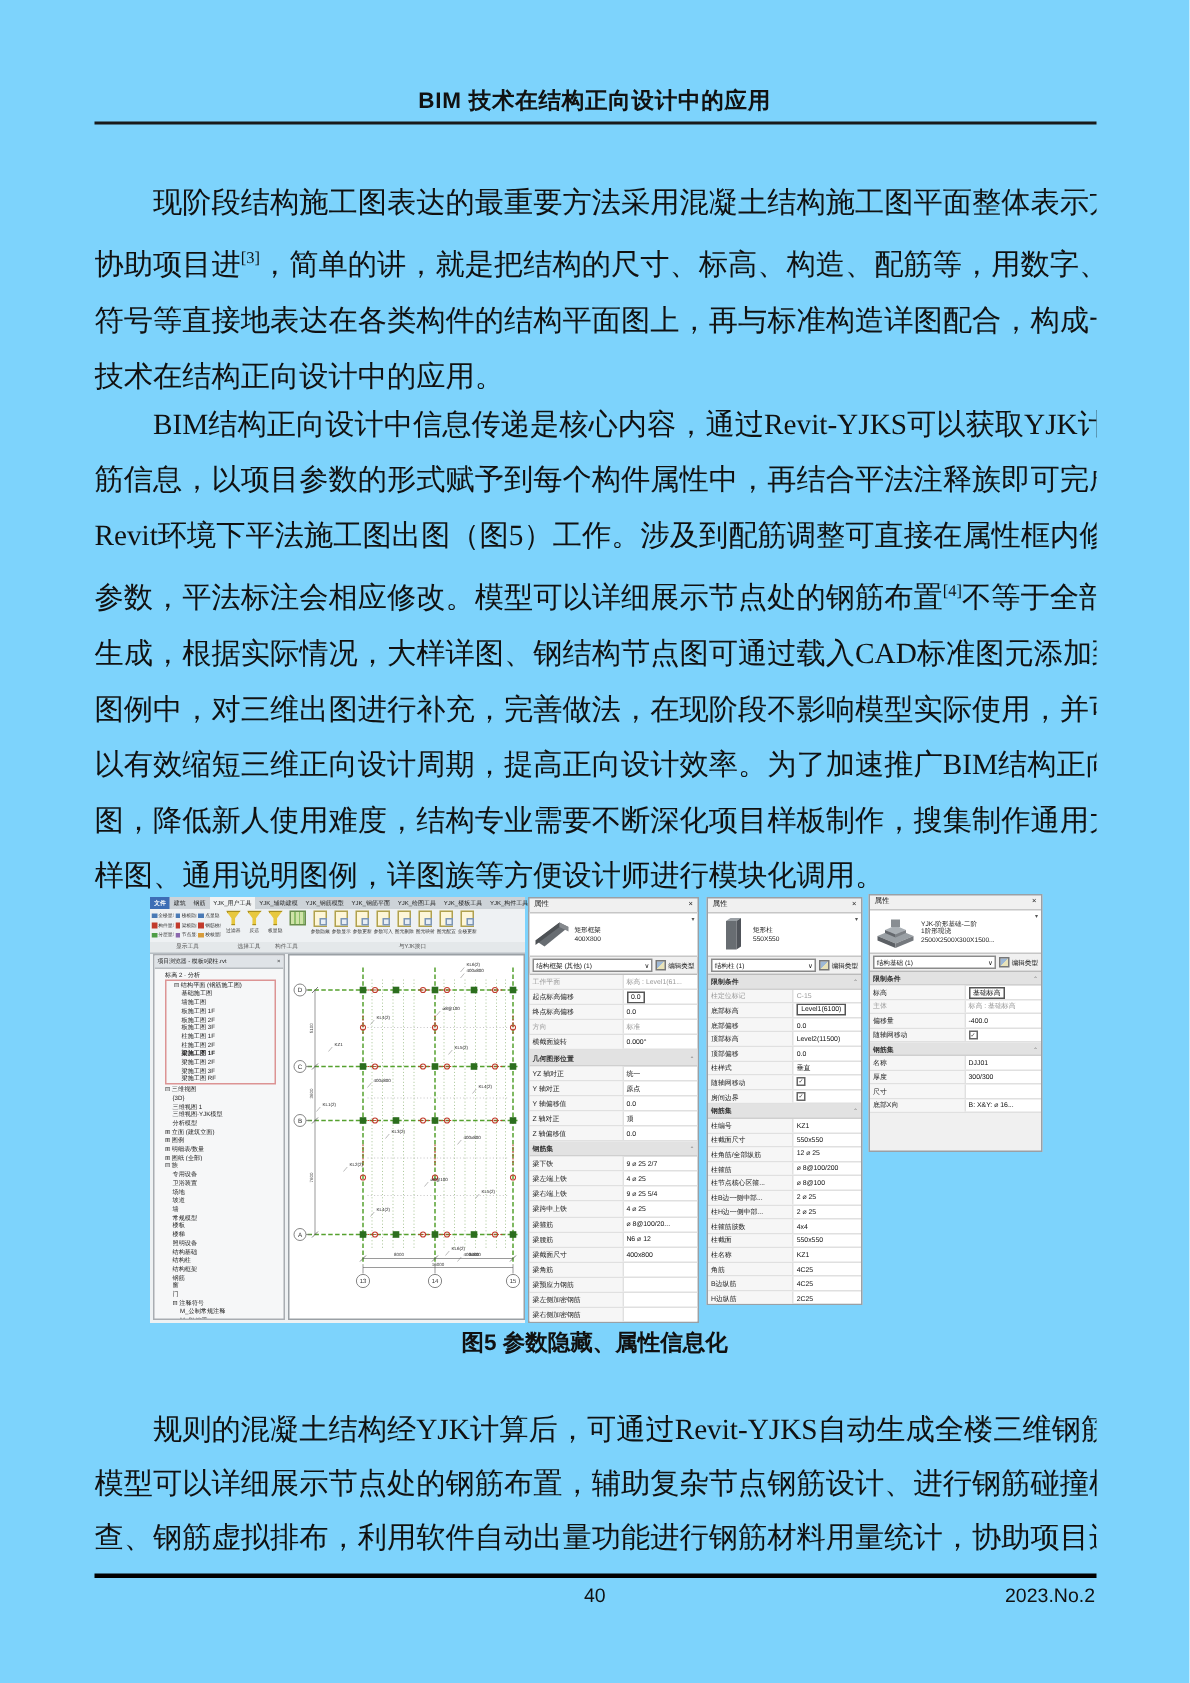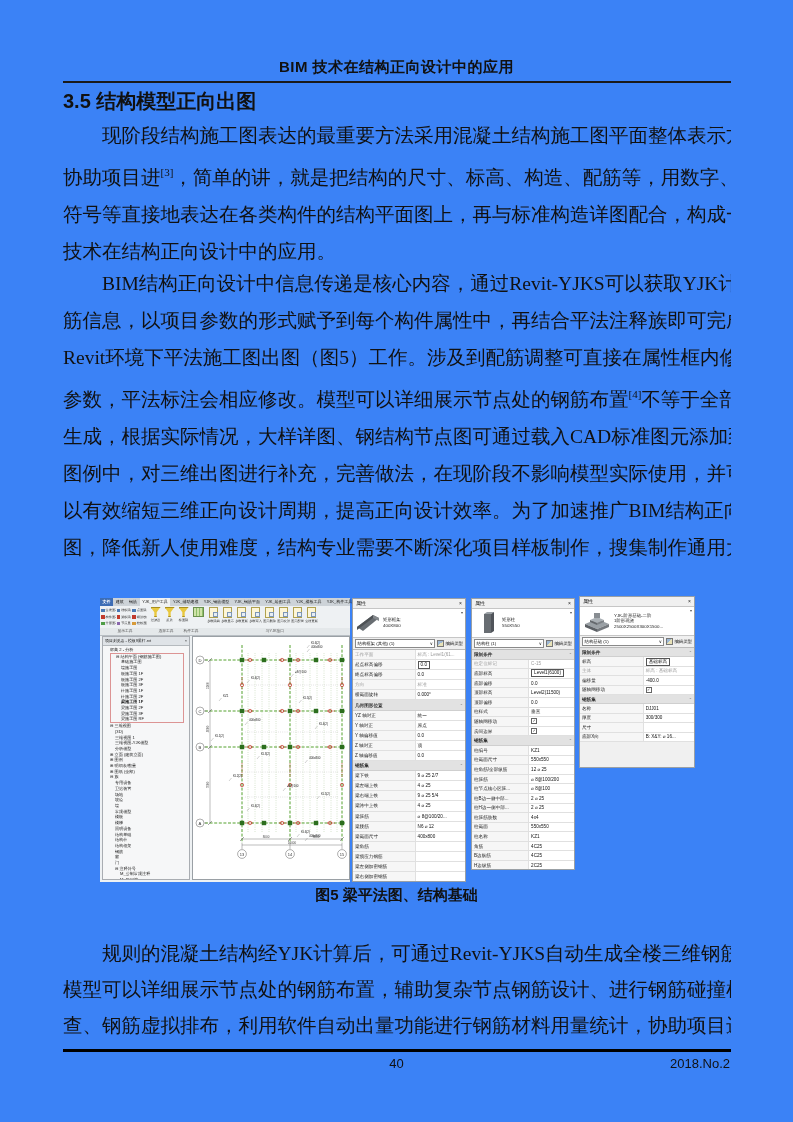--- a/index.html
+++ b/index.html
@@ -1,16 +1,16 @@
 <!DOCTYPE html>
 <html><head>
 <meta charset="utf-8">
 <style>
   html,body{margin:0;padding:0;background:#fff;}
-  .page{position:relative;width:793px;height:1122px;background:#3b82f6;overflow:hidden;
+  .page{position:relative;width:793px;height:1122px;background:#7dd3fc;overflow:hidden;
         font-family:"Liberation Serif","DejaVu Serif",serif;color:#111;}
   
   .htitle{position:absolute;top:58px;left:0;width:100%;text-align:center;
           font-family:"Liberation Sans","DejaVu Sans",sans-serif;font-size:15px;font-weight:700;letter-spacing:.5px;}
   .hrule{position:absolute;top:81px;left:63px;width:668px;border-top:2px solid #1a1a1a;}
   .frule{position:absolute;top:1049px;left:63px;width:668px;height:3px;background:#000;}
   .fpage{position:absolute;top:1056px;left:0;width:100%;text-align:center;
          font-family:"Liberation Sans",sans-serif;font-size:13px;}
   .fissue{position:absolute;top:1056px;right:63px;font-family:"Liberation Sans",sans-serif;font-size:13px;}
   
@@ -79,36 +79,36 @@
   .psec{height:var(--rh);background:#e2e2e2;border-bottom:.5px solid #cfcfcf;font-size:4.6px;font-weight:bold;color:#333;display:flex;align-items:center;padding:0 2px;justify-content:space-between;}
   .psec s{text-decoration:none;font-weight:normal;color:#777;font-size:4px;}
 </style>
 </head>
 <body>
 
 <div class="page">
   <div class="htitle">BIM 技术在结构正向设计中的应用</div>
   <div class="hrule"></div>
 
-  <div class="h sec35">3.5 结构模型正向出图</div>
   <div class="para" id="para1">
       <div class="bline indent">现阶段结构施工图表达的最重要方法采用混凝土结构施工图平面整体表示方</div>
       <div class="bline"><span>协助项目进</span><sup>[3]</sup><span>，简单的讲，就是把结构的尺寸、标高、构造、配筋等，用数字、</span></div>
       <div class="bline">符号等直接地表达在各类构件的结构平面图上，再与标准构造详图配合，构成一</div>
       <div class="bline last">技术在结构正向设计中的应用。</div>
     </div>
   <div class="para" id="para2">
       <div class="bline indent">BIM结构正向设计中信息传递是核心内容，通过Revit-YJKS可以获取YJK计算配</div>
       <div class="bline">筋信息，以项目参数的形式赋予到每个构件属性中，再结合平法注释族即可完成</div>
       <div class="bline">Revit环境下平法施工图出图（图5）工作。涉及到配筋调整可直接在属性框内修改</div>
       <div class="bline"><span>参数，平法标注会相应修改。模型可以详细展示节点处的钢筋布置</span><sup>[4]</sup><span>不等于全部三维建模</span></div>
       <div class="bline">生成，根据实际情况，大样详图、钢结构节点图可通过载入CAD标准图元添加到</div>
       <div class="bline">图例中，对三维出图进行补充，完善做法，在现阶段不影响模型实际使用，并可</div>
       <div class="bline">以有效缩短三维正向设计周期，提高正向设计效率。为了加速推广BIM结构正向出</div>
       <div class="bline">图，降低新人使用难度，结构专业需要不断深化项目样板制作，搜集制作通用大</div>
+      <div class="bline last">样图、通用说明图例，详图族等方便设计师进行模块化调用。</div>
     </div>
 
   <div class="figure">
     <div class="revit">
       <div class="rtabs">
           <span class="rtab file">文件</span>
           <span class="rtab">建筑</span>
           <span class="rtab">钢筋</span>
           <span class="rtab active">YJK_用户工具</span>
           <span class="rtab">YJK_辅助建模</span>
@@ -751,23 +751,23 @@
             <span class="pv"></span>
           </div>
           <div class="prow">
             <span class="pl">底部X向</span>
             <span class="pv">B: X&amp;Y: ⌀ 16...</span>
           </div>
         </div>
       </div>
   </div>
 
-  <div class="caption">图5 梁平法图、结构基础</div>
+  <div class="caption">图5 参数隐藏、属性信息化</div>
   <div class="para" id="para3">
       <div class="bline indent">规则的混凝土结构经YJK计算后，可通过Revit-YJKS自动生成全楼三维钢筋，该</div>
       <div class="bline">模型可以详细展示节点处的钢筋布置，辅助复杂节点钢筋设计、进行钢筋碰撞检</div>
       <div class="bline">查、钢筋虚拟排布，利用软件自动出量功能进行钢筋材料用量统计，协助项目进</div>
     </div>
 
   <div class="frule"></div>
   <div class="fpage">40</div>
-  <div class="fissue">2018.No.2</div>
+  <div class="fissue">2023.No.2</div>
 </div>
 
 </body></html>

